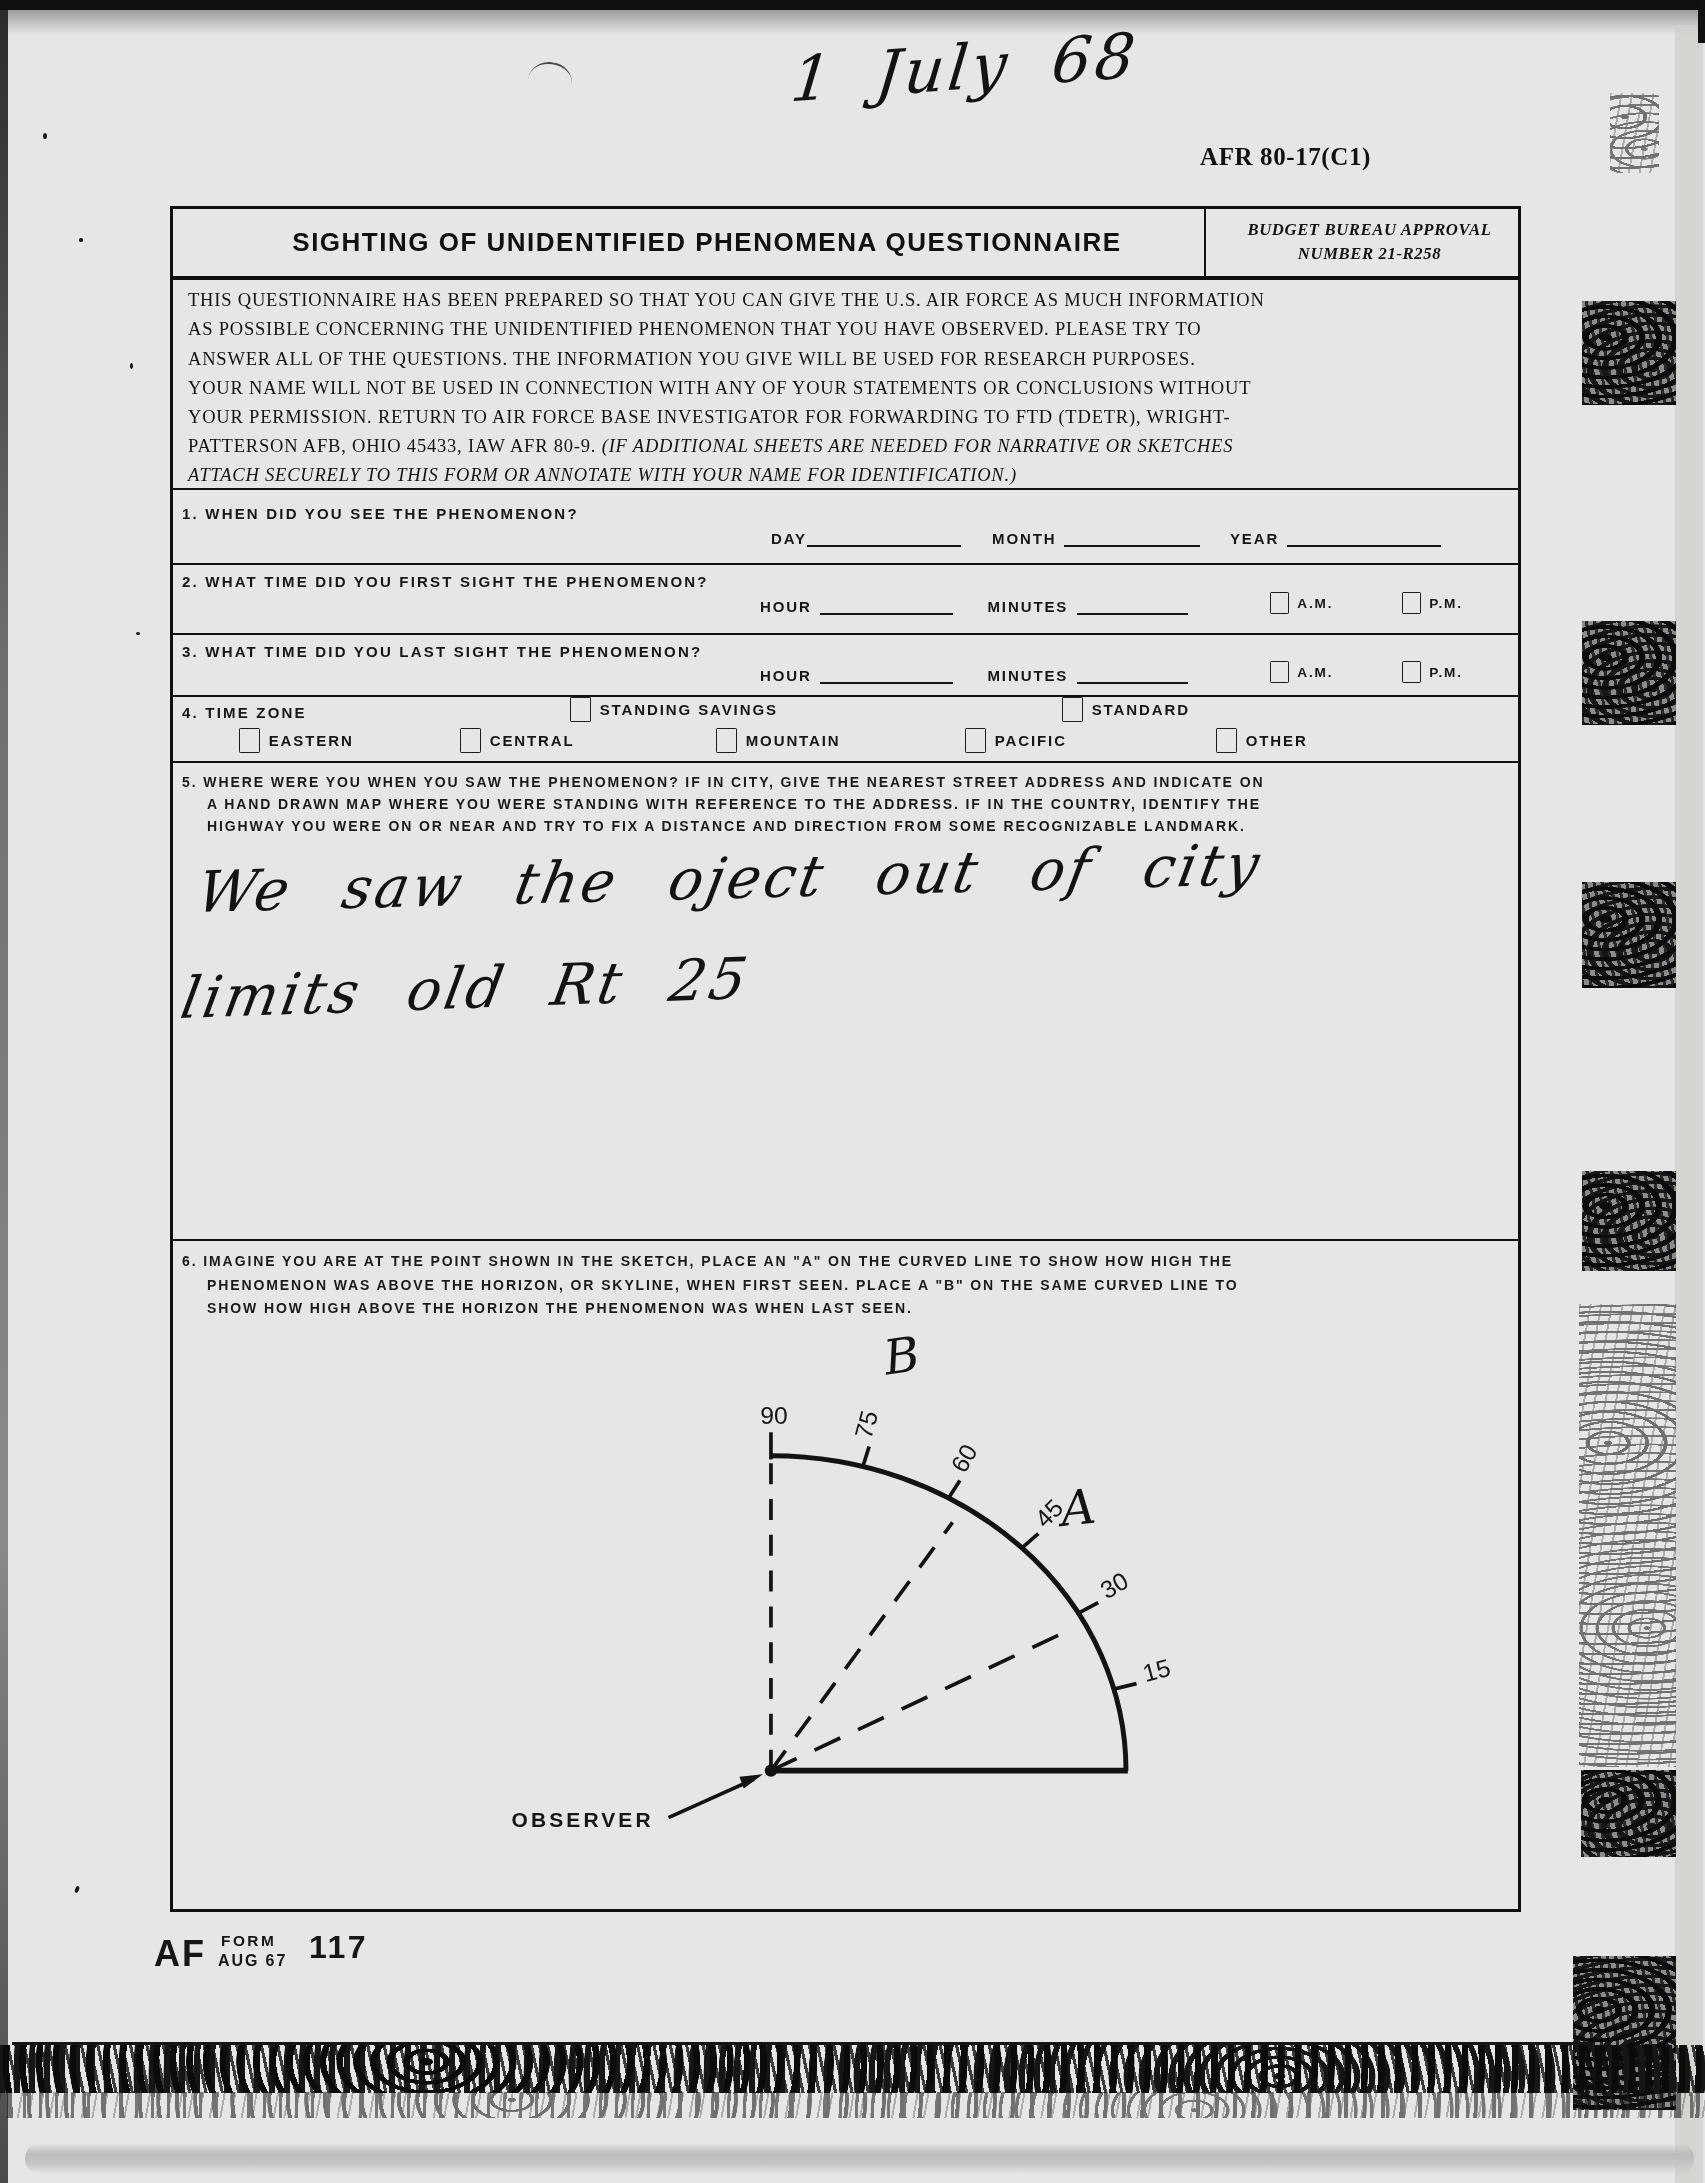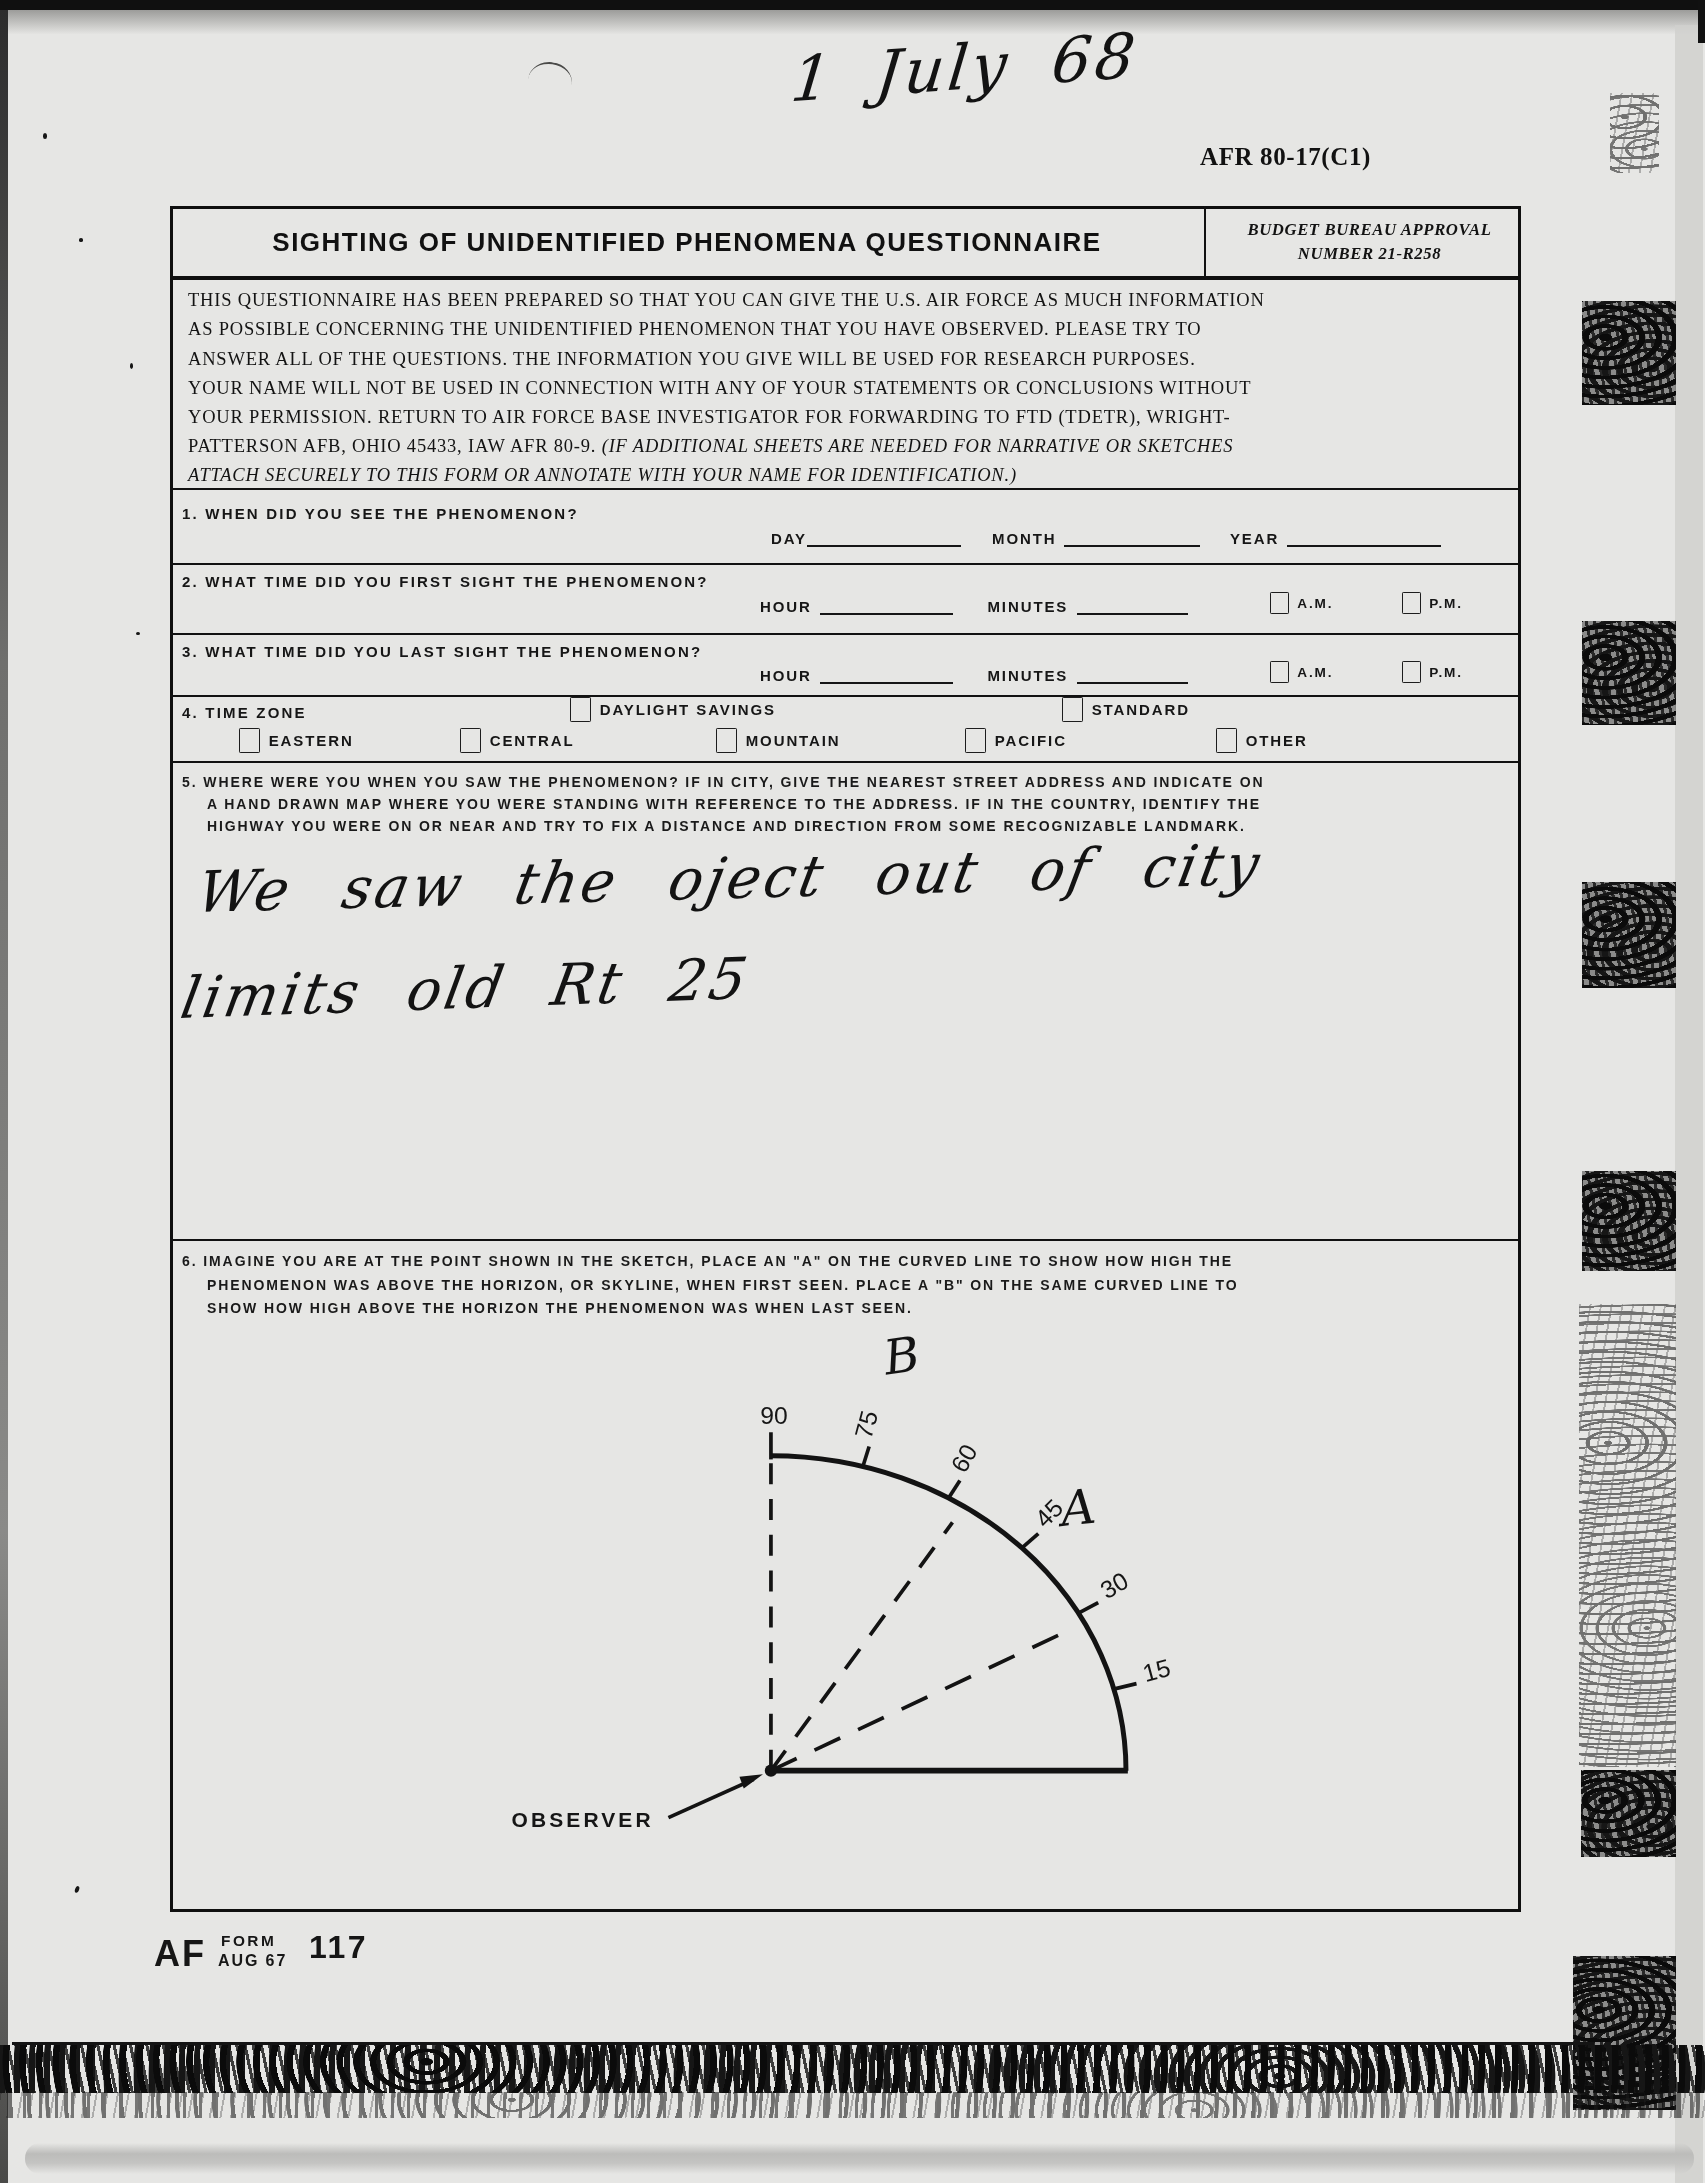--- a/index.html
+++ b/index.html
@@ -18,21 +18,21 @@
   .flabel{font-weight:700;font-size:15px;letter-spacing:1.9px;white-space:nowrap;color:#161616;}
   .fieldrow{position:absolute;display:flex;align-items:flex-end;}
   .uline{display:inline-block;border-bottom:2.5px solid #161616;height:15px;}
   .cb{display:inline-block;width:21px;height:25px;border:1.9px solid #1d1d1d;border-radius:1.2px;box-sizing:border-box;background:transparent;}
   .cbrow{position:absolute;display:flex;align-items:center;gap:8.7px;}
   .cbsm{width:18.5px;height:22px;}
   .serifline{position:absolute;font-family:"Liberation Serif",serif;font-size:18.5px;letter-spacing:0.8px;
              white-space:nowrap;color:#131313;left:188px;}
   .ital{font-style:italic;}
   .hand{position:absolute;font-family:"DejaVu Serif",serif;font-style:italic;color:#131313;white-space:nowrap;}
-  .title{position:absolute;font-weight:700;font-size:26px;letter-spacing:1.5px;white-space:nowrap;color:#111;}
+  .title{position:absolute;font-weight:700;font-size:26px;letter-spacing:1.5px;white-space:nowrap;color:#111;padding-left:20px;}
   .approval{position:absolute;font-family:"Liberation Serif",serif;font-style:italic;font-weight:700;
             font-size:16.7px;letter-spacing:0.6px;text-align:center;line-height:23.5px;color:#131313;}
   .afr{position:absolute;font-family:"Liberation Serif",serif;font-weight:700;font-size:25px;letter-spacing:0.6px;color:#111;}
   .foot{position:absolute;font-weight:700;white-space:nowrap;color:#161616;}
   
   .nz{position:absolute;
       background-image:
         repeating-radial-gradient(ellipse 28px 16px at 25% 35%, #0b0b0b 0 6.2px, rgba(0,0,0,0) 6.8px 16.7px),
         repeating-radial-gradient(ellipse 23.5px 13.6px at 75% 65%, #161616 0 5.6px, rgba(0,0,0,0) 6.2px 15px),
         repeating-linear-gradient(78deg, rgba(12,12,12,.78) 0 3.1px, rgba(0,0,0,0) 3.1px 8px);}
@@ -135,21 +135,21 @@
   <div class="cbrow" style="left:1402px;top:661px;">
     <span class="cb cbsm"></span>
     <span class="flabel" style="font-size:13.6px;">P.M.</span>
   </div>
 
   <div class="hr" style="top:695px;"></div>
 
   <div class="qlabel" style="left:182px;top:704px;">4. TIME ZONE</div>
   <div class="cbrow" style="left:570px;top:697px;">
     <span class="cb"></span>
-    <span class="flabel">DAYLIGHT SAVINGS</span>
+    <span class="flabel">STANDING SAVINGS</span>
   </div>
   <div class="cbrow" style="left:1062px;top:697px;">
     <span class="cb"></span>
     <span class="flabel">STANDARD</span>
   </div>
   <div class="cbrow" style="left:192px;top:728px;padding-left:47px;">
     <span class="cb"></span>
     <span class="flabel">EASTERN</span>
   </div>
   <div class="cbrow" style="left:460px;top:728px;">

